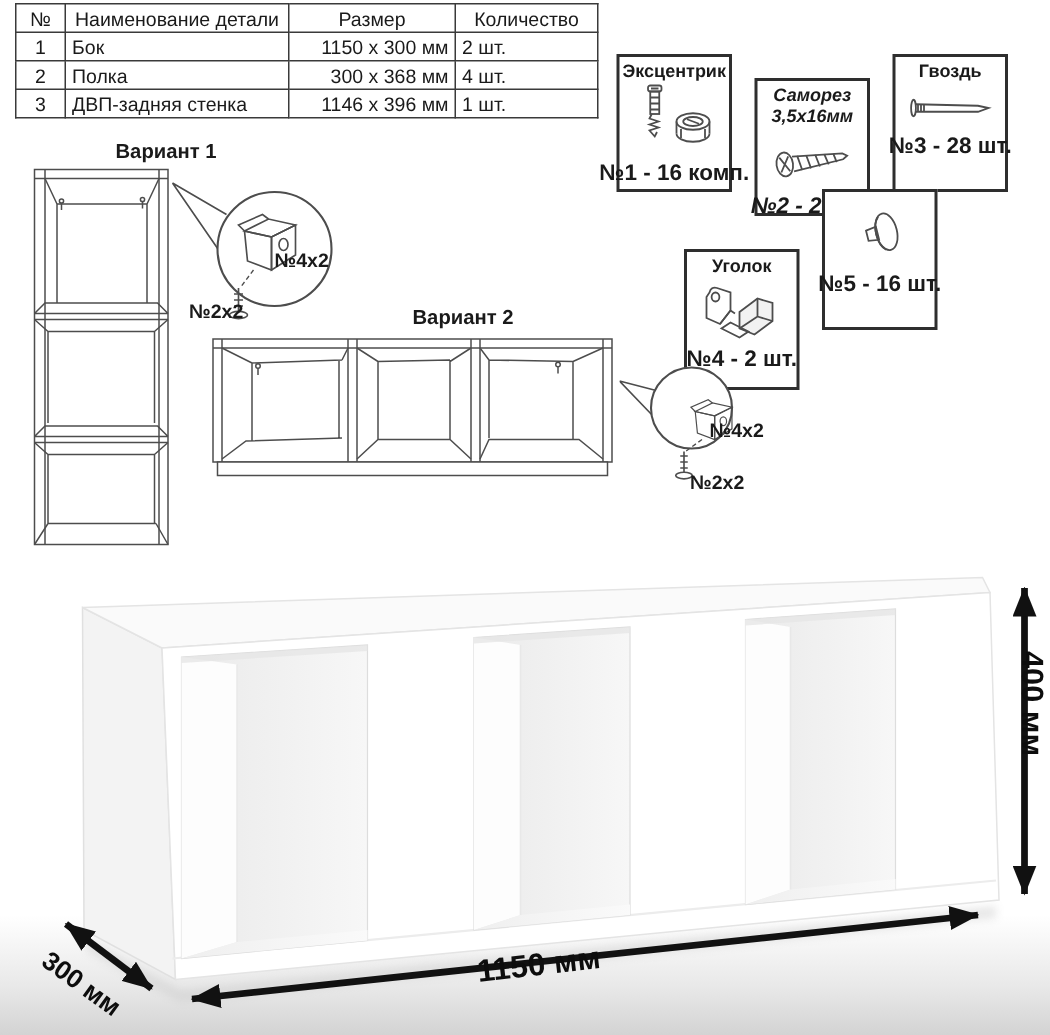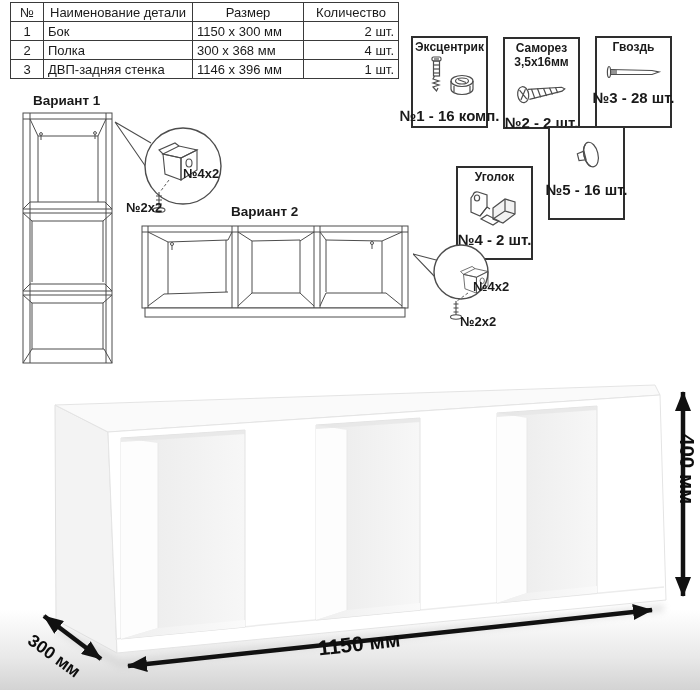--- a/index.html
+++ b/index.html
@@ -5,31 +5,31 @@
   html,body{margin:0;padding:0;background:#fff;}
   .page{position:relative;width:700px;height:690px;background:#ffffff;overflow:hidden;
         font-family:"Liberation Sans", sans-serif;color:#1a1a1a;}
   
   .parts-table{position:absolute;left:10px;top:2px;border-collapse:collapse;font-size:13px;}
   .parts-table th,.parts-table td{border:1.6px solid #3a3a3a;height:18px;padding:0 4px;
         font-weight:normal;white-space:nowrap;}
   .parts-table th{text-align:center;}
   .col-num{width:24px;text-align:center;}
   .col-name{width:140px;text-align:left;}
-  .col-size{width:102px;text-align:left;}
-  .col-qty{width:86px;text-align:right;}
+  .col-size{width:102px;text-align:right;}
+  .col-qty{width:86px;text-align:left;}
   
   .hw-box{position:absolute;left:411px;top:36px;width:282px;height:188px;}
   .hw-cell{position:absolute;width:77px;height:92px;border:2px solid #2e2e2e;background:#fff;
         box-sizing:border-box;display:flex;flex-direction:column;align-items:center;}
   .hw-title{font-size:12px;font-weight:bold;text-align:center;line-height:1.15;padding-top:3px;}
   .hw-icon{flex:1;display:flex;align-items:center;justify-content:center;}
   .hw-count{font-size:15px;font-weight:bold;padding-bottom:20px;white-space:nowrap;}
   
-  .variant-title{position:absolute;font-size:13.5px;font-weight:bold;white-space:nowrap;}
+  .variant-title{position:absolute;font-size:13.5px;font-weight:bold;white-space:nowrap;margin-left:44px;}
   .lineart{position:absolute;}
   .callout-label{position:absolute;font-size:13px;font-weight:bold;white-space:nowrap;margin-top:16px;}
   
   .backdrop{position:absolute;left:0;top:610px;width:700px;height:80px;
         background:linear-gradient(180deg, rgba(200,200,200,0) 0%, rgba(190,190,190,0.35) 60%, rgba(175,175,175,0.55) 100%);}
   .shelf-svg{position:absolute;left:0;top:380px;}
   .dim-label{position:absolute;font-weight:bold;white-space:nowrap;color:#0d0d0d;}
   .dim-width{left:318px;top:632px;font-size:21px;transform:rotate(-6.5deg);}
   .dim-depth{left:36px;top:630px;font-size:17.5px;transform:rotate(36deg);transform-origin:left top;}
   .dim-height{left:699px;top:434px;font-size:20.5px;transform:rotate(90deg);transform-origin:left top;}
@@ -87,21 +87,21 @@
           <ellipse cx="44" cy="26" rx="6.5" ry="3"></ellipse>
           <line x1="40" y1="24.5" x2="48" y2="27.5"></line>
           <path d="M33,26 v8 M55,26 v8"></path>
           <path d="M33,34 a11,5.5 0 0 0 22,0"></path>
           <path d="M36,31 v6 M52,31 v6"></path>
         </svg>
       </div>
       <div class="hw-count">№1 - 16 комп.</div>
     </div>
 
-    <div class="hw-cell" style="left:92px;top:1px;">
+    <div class="hw-cell" style="left:92px;top:16px;font-style:italic;">
       <div class="hw-title">Саморез 3,5х16мм</div>
       <div class="hw-icon">
         <svg width="64" height="44" viewBox="0 0 64 44" fill="none" stroke="#4d4d4d" stroke-width="1.2">
           <g transform="rotate(-8 32 22)">
             <ellipse cx="13" cy="22" rx="5.5" ry="8"></ellipse>
             <path d="M10,17 L16,27 M10,27 L16,17"></path>
             <path d="M18.5,17.5 L52,20 L55,22 L52,24 L18.5,27.5"></path>
             <path d="M22,17.5 L24,27.3 M28,17.9 L30,27 M34,18.4 L36,26.6 M40,18.9 L42,26 M46,19.4 L47.5,25.3"></path>
           </g>
         </svg>

